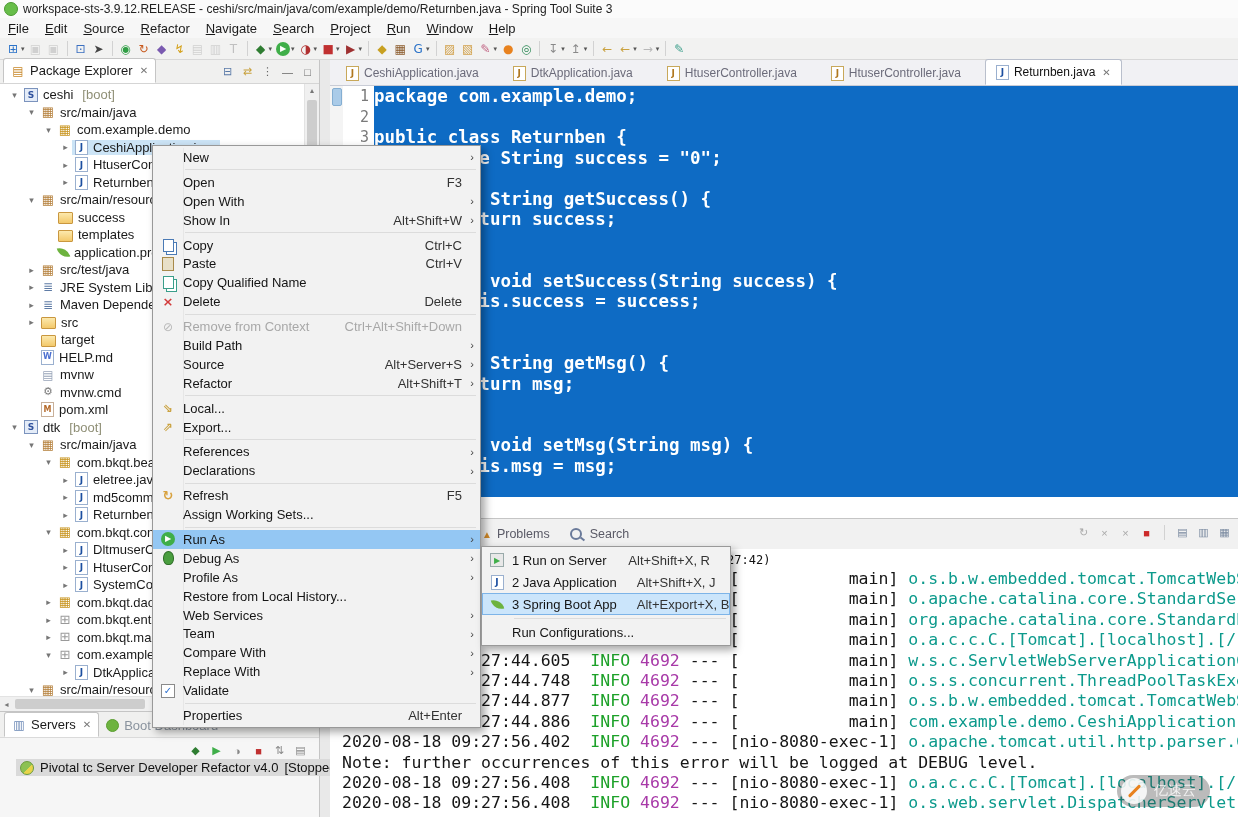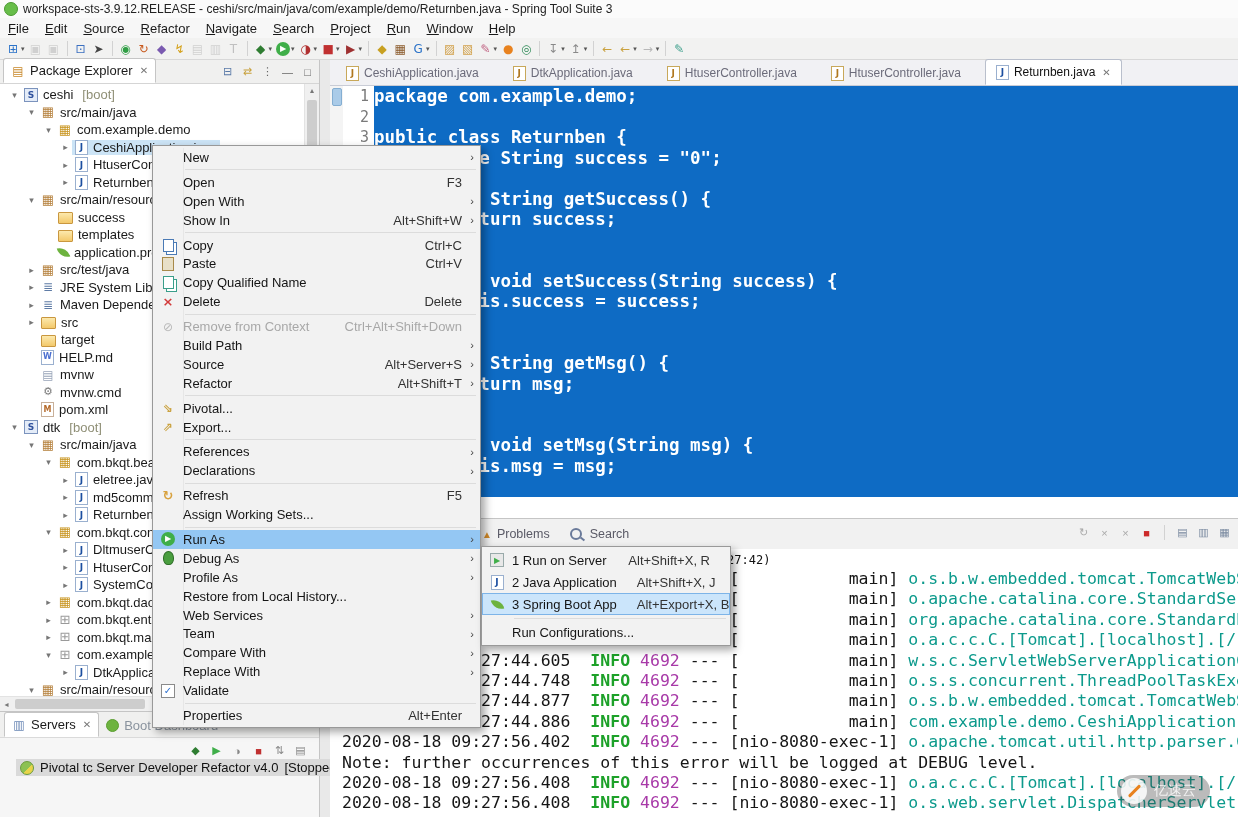--- a/index.html
+++ b/index.html
@@ -102,21 +102,21 @@
   .vtab2{display:flex;align-items:center;gap:5px;font-size:12.5px;color:#5a5a66;white-space:nowrap;}
   .ci-problems{color:#d28a2a;font-size:10px;}
   .ci-search{position:relative;width:8px;height:8px;border:2px solid #6a7a9a;border-radius:50%;margin-right:3px;}
   .ci-search::after{content:'';position:absolute;width:5px;height:2px;background:#6a7a9a;right:-5px;bottom:-2px;transform:rotate(40deg);}
   .ctools{position:absolute;right:6px;top:6px;display:flex;gap:6px;align-items:center;}
   .ctitle{position:absolute;left:12px;top:33px;font-family:"DejaVu Sans Mono",monospace;font-size:12px;
           color:#111;white-space:pre;}
   .clog{position:absolute;left:12px;top:50px;right:0;bottom:0;overflow:hidden;}
   .logline{height:20.4px;line-height:20.4px;white-space:pre;font-family:"DejaVu Sans Mono",monospace;
            font-size:16.5px;color:#161616;font-weight:500;}
-  .li{font-weight:bold;margin-top:41px;}
+  .li{font-weight:normal;margin-top:41px;}
   
   .cmenu{position:absolute;left:152px;top:145px;width:329px;background:#f2f2f2;border:1px solid #999;
          box-shadow:4px 4px 8px rgba(0,0,0,.35);padding:2px 0;z-index:40;box-sizing:border-box;}
   .cmenu::before{content:'';position:absolute;left:30px;top:2px;bottom:2px;width:1px;background:#e6e6e6;}
   .citem{display:flex;align-items:center;height:18.9px;padding-right:6px;font-size:13px;color:#151515;position:relative;}
   .mico{width:30px;display:flex;justify-content:center;flex:none;}
   .mlabel{flex:1;white-space:nowrap;}
   .mshort{color:#333;margin-left:20px;white-space:nowrap;}
   .marrow{width:12px;text-align:right;color:#444;font-size:11px;}
   .citem.hl{background:#94c7f3;}
@@ -790,21 +790,21 @@
         <span class="mico"></span>
         <span class="mlabel">Refactor</span>
         <span class="mshort">Alt+Shift+T</span>
         <span class="marrow">›</span>
       </div>
       <div class="msep"></div>
       <div class="citem">
         <span class="mico">
           <span class="ic mi-import">⇘</span>
         </span>
-        <span class="mlabel">Pivotal...</span>
+        <span class="mlabel">Local...</span>
         <span class="mshort"></span>
         <span class="marrow"></span>
       </div>
       <div class="citem">
         <span class="mico">
           <span class="ic mi-export">⇗</span>
         </span>
         <span class="mlabel">Export...</span>
         <span class="mshort"></span>
         <span class="marrow"></span>

